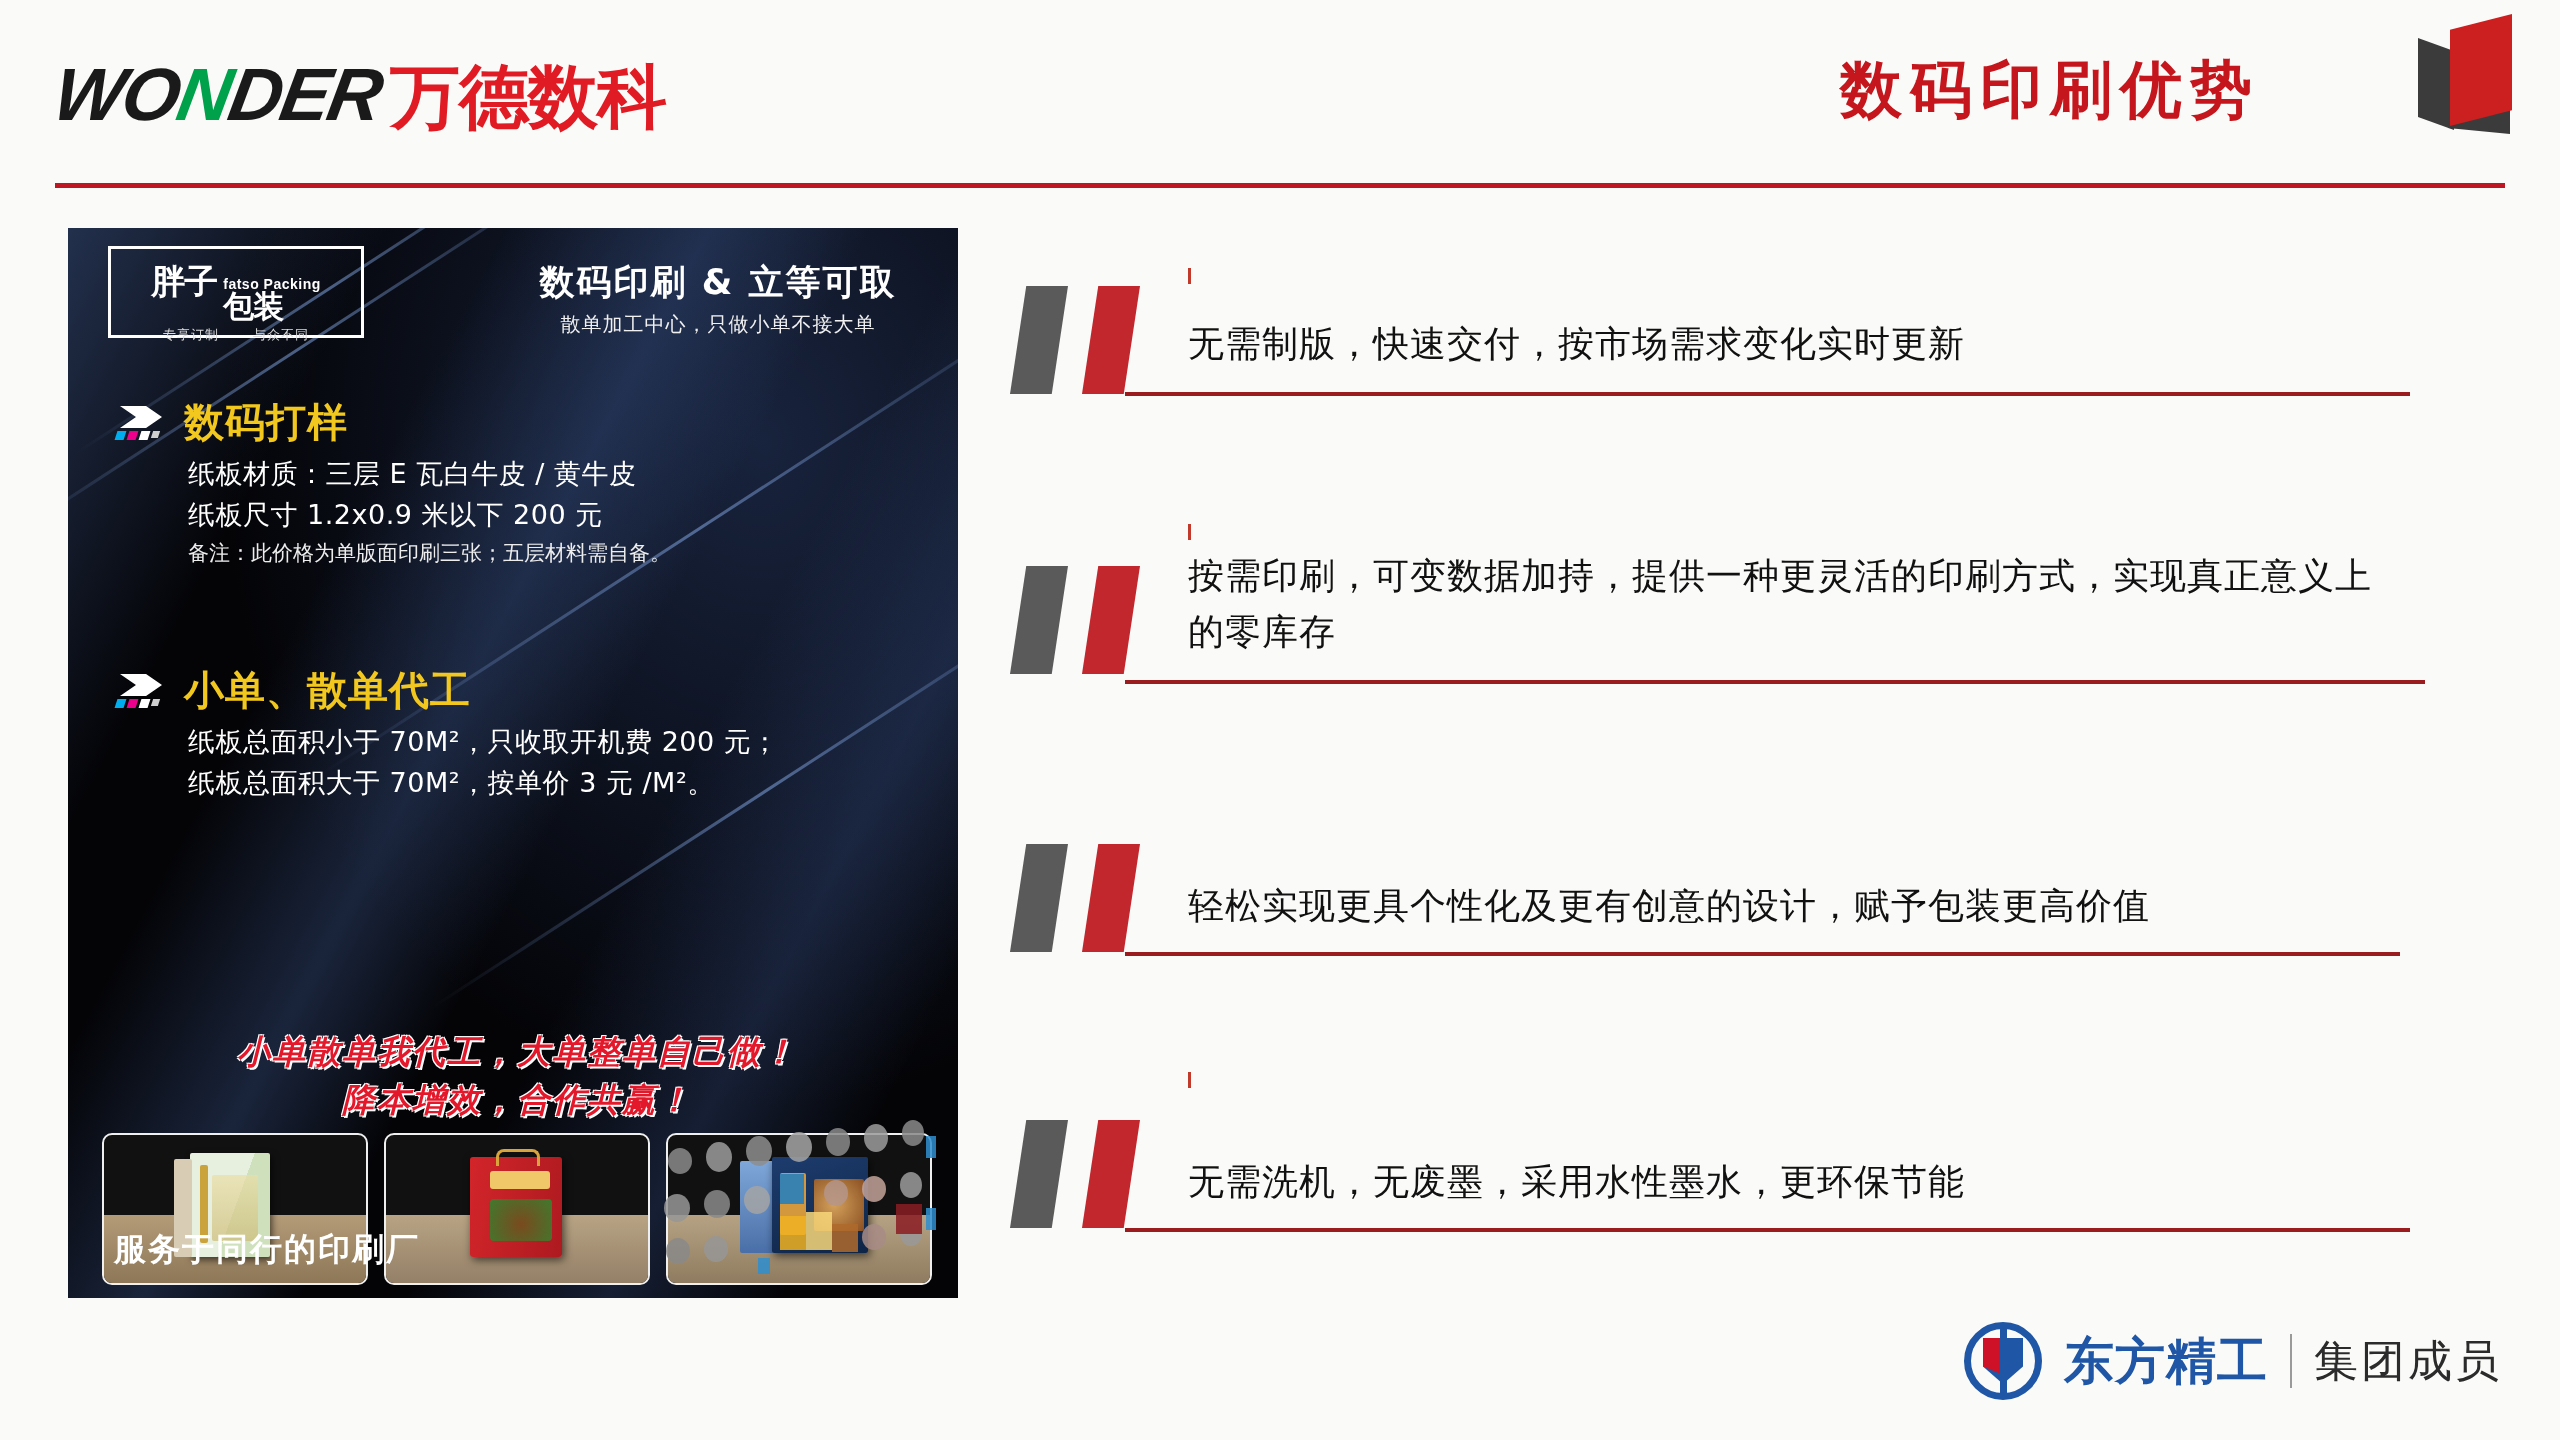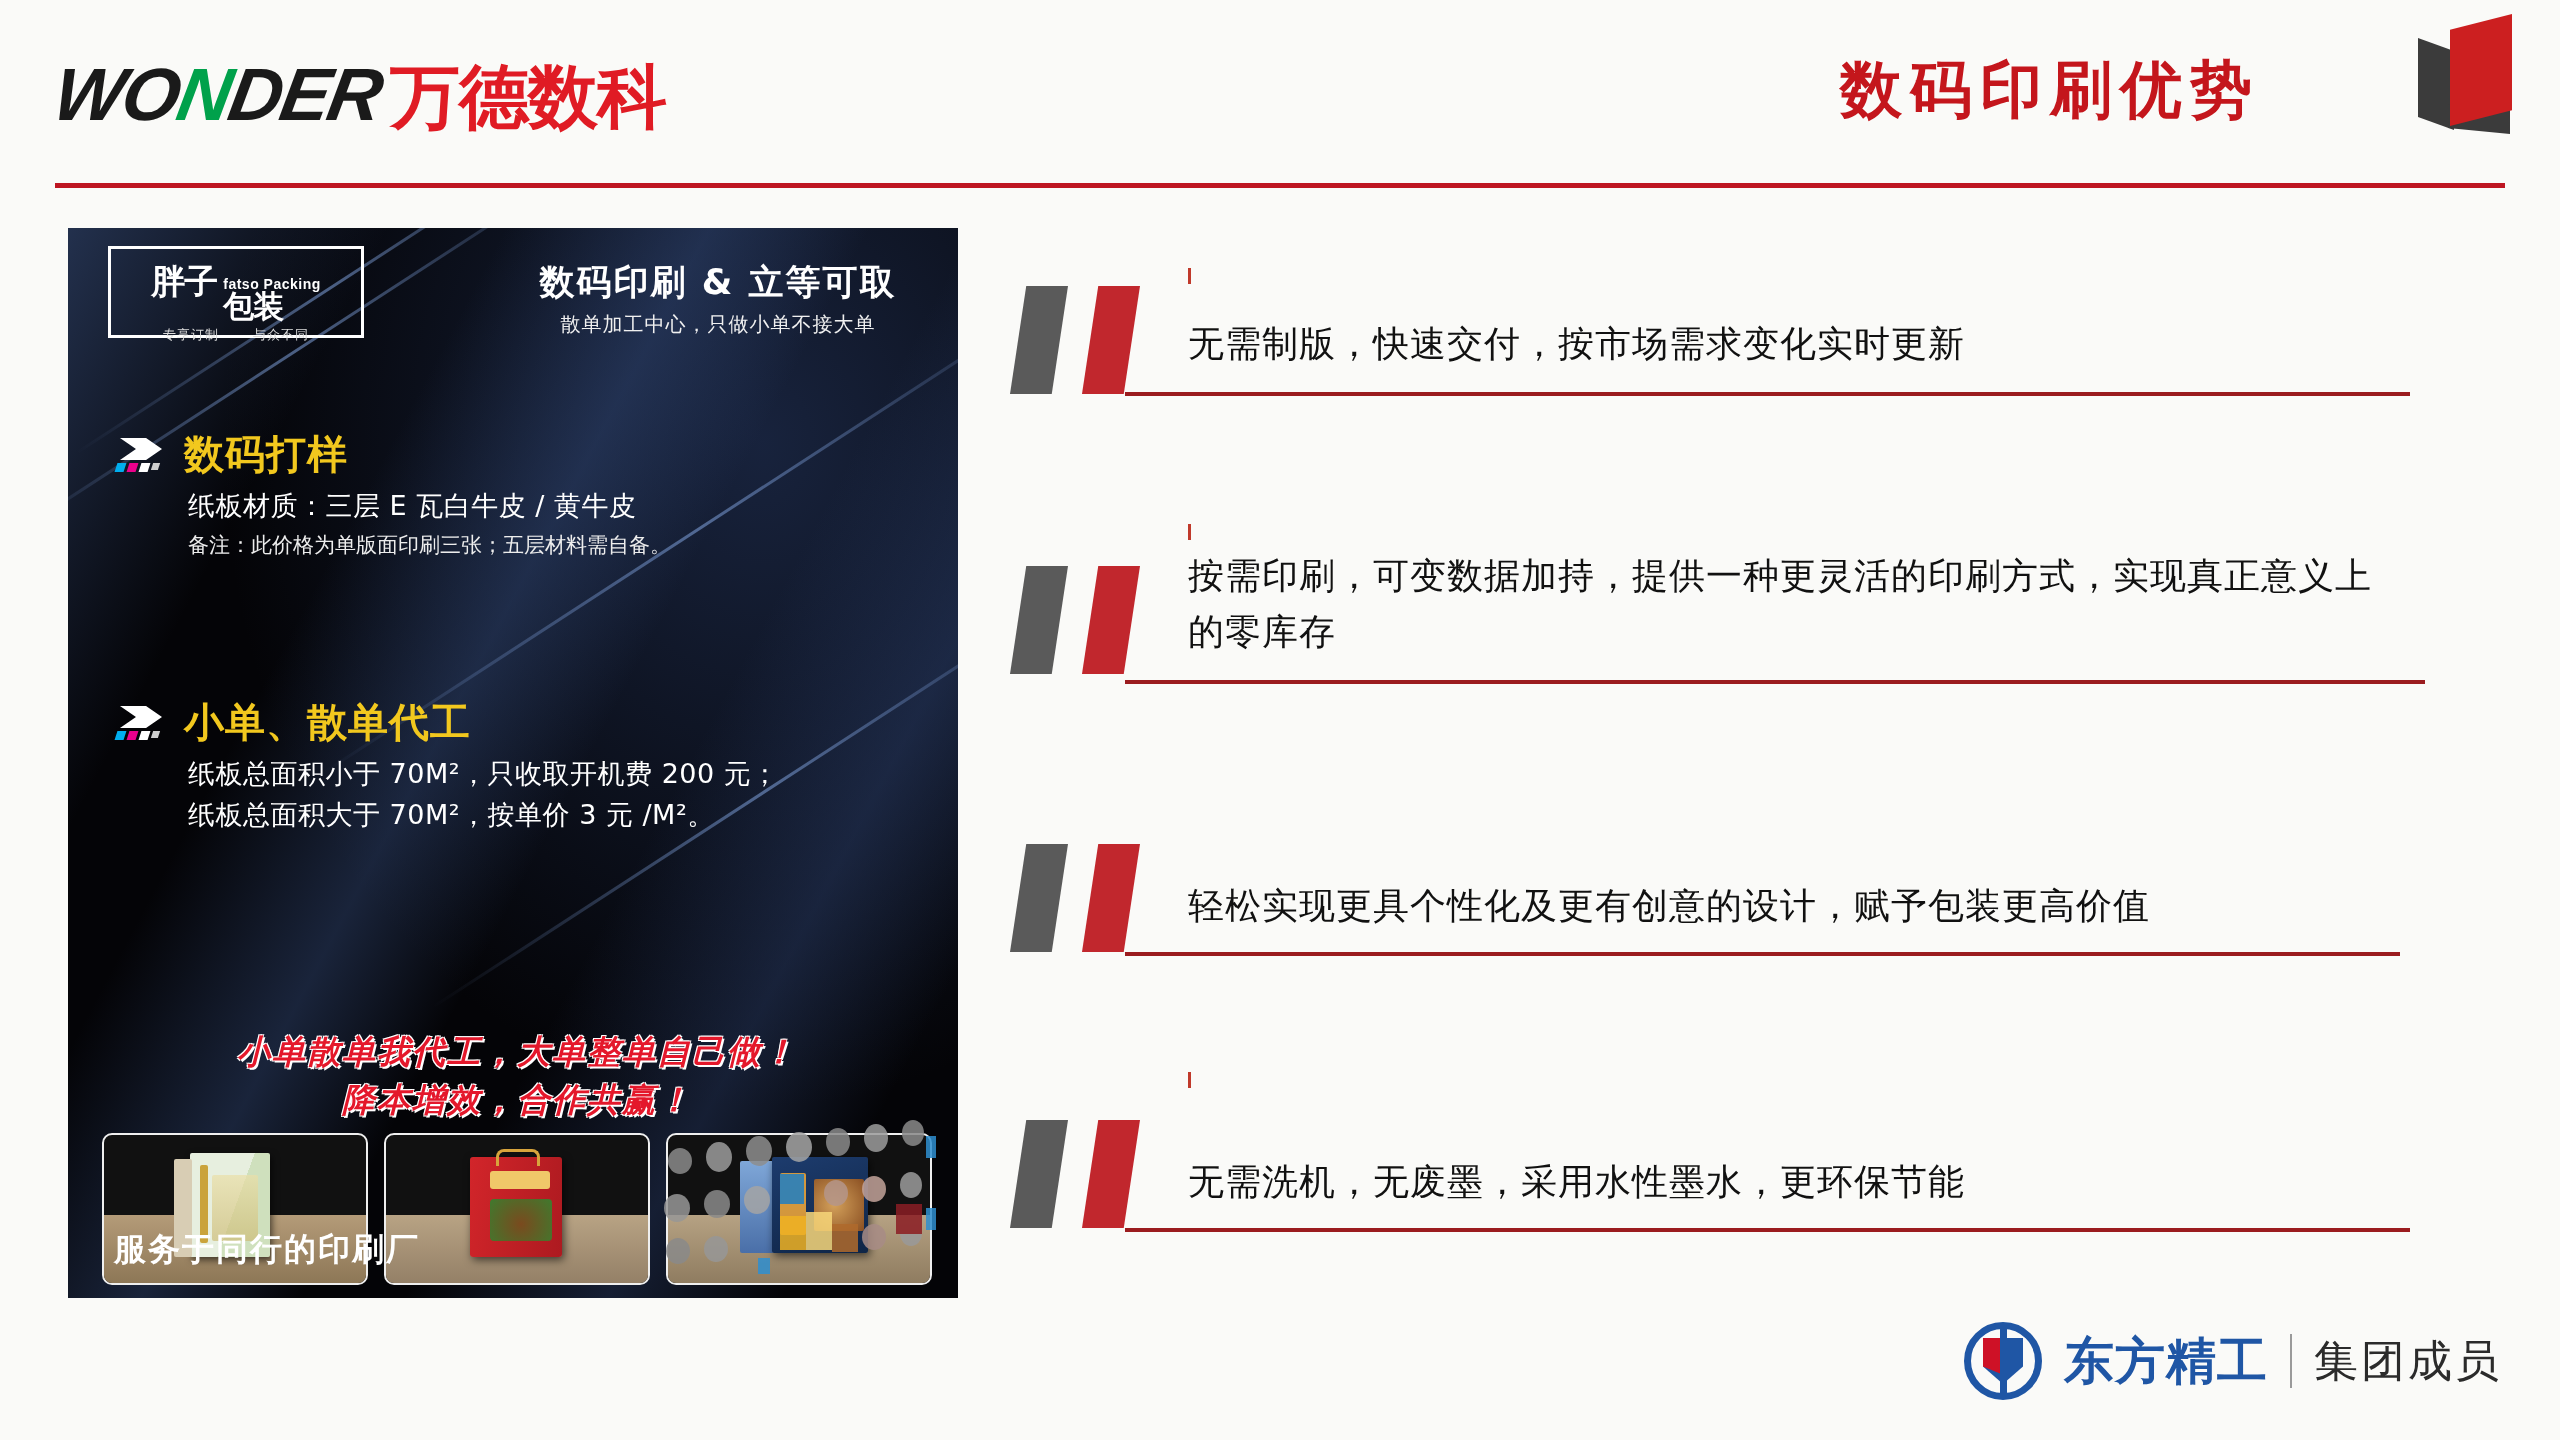--- a/index.html
+++ b/index.html
@@ -80,21 +80,21 @@
   .fatso-sub{display:flex;gap:34px;margin-top:4px;}
   .fatso-sub span{font-size:13px;color:#dcdcdc;letter-spacing:1px;
     font-family:"DejaVu Sans","Liberation Sans",sans-serif;}
 
   .p-title{position:absolute;left:430px;top:33px;width:440px;text-align:center;}
   .p-title-main{font-size:35px;font-weight:bold;color:#fff;letter-spacing:2px;line-height:1.2;
     font-family:"DejaVu Sans","Liberation Sans",sans-serif;}
   .p-title-sub{font-size:20px;color:#f0f0f0;margin-top:8px;letter-spacing:1px;
     font-family:"DejaVu Sans","Liberation Sans",sans-serif;}
 
-  .sect{position:absolute;left:46px;width:820px;margin-top:32px;}
+  .sect{position:absolute;left:46px;width:820px;}
   .sect-head{display:flex;align-items:center;gap:14px;}
   .arrow-ico{position:relative;width:56px;height:44px;flex:0 0 56px;}
   .arrow-ico .a1{position:absolute;left:6px;top:6px;width:42px;height:22px;background:#fff;
     clip-path:polygon(0 0,62% 0,100% 50%,62% 100%,0 100%,38% 50%);}
   .arrow-ico .d1{position:absolute;left:2px;top:31px;width:9px;height:9px;background:#00AEEF;transform:skewX(-18deg);}
   .arrow-ico .d2{position:absolute;left:14px;top:31px;width:9px;height:9px;background:#EC008C;transform:skewX(-18deg);}
   .arrow-ico .d3{position:absolute;left:26px;top:31px;width:9px;height:9px;background:#fff;transform:skewX(-18deg);}
   .arrow-ico .d4{position:absolute;left:38px;top:31px;width:7px;height:7px;background:#cfcfcf;transform:skewX(-18deg);}
   .sect-title{font-size:40px;font-weight:bold;color:#F2C81E;letter-spacing:1px;line-height:1;
     font-family:"DejaVu Sans","Liberation Sans",sans-serif;}
@@ -210,20 +210,21 @@
           <div class="a1"></div>
             <div class="d1"></div>
             <div class="d2"></div>
             <div class="d3"></div>
             <div class="d4"></div>
         </div>
         <div class="sect-title">数码打样</div>
       </div>
       <div class="sect-lines">
         <div class="l">纸板材质：三层 E 瓦白牛皮 / 黄牛皮</div>
+        <div class="l">纸板尺寸 1.2x0.9 米以下 200 元</div>
         <div class="note">备注：此价格为单版面印刷三张；五层材料需自备。</div>
       </div>
     </div>
 
     <div class="sect" style="top:440px;">
       <div class="sect-head">
         <div class="arrow-ico">
           <div class="a1"></div>
             <div class="d1"></div>
             <div class="d2"></div>

